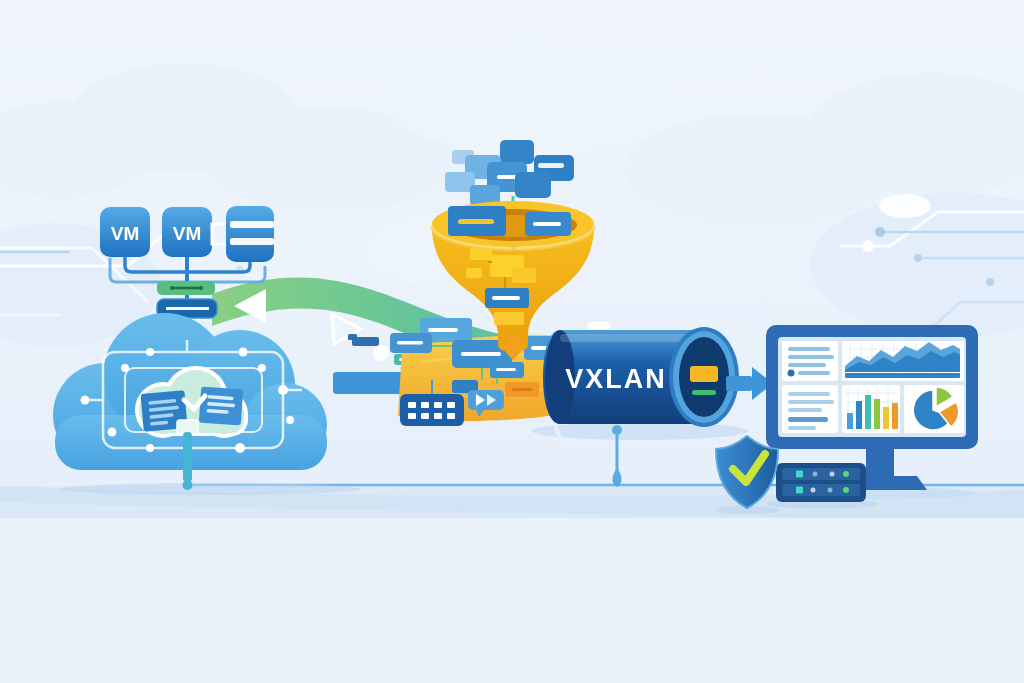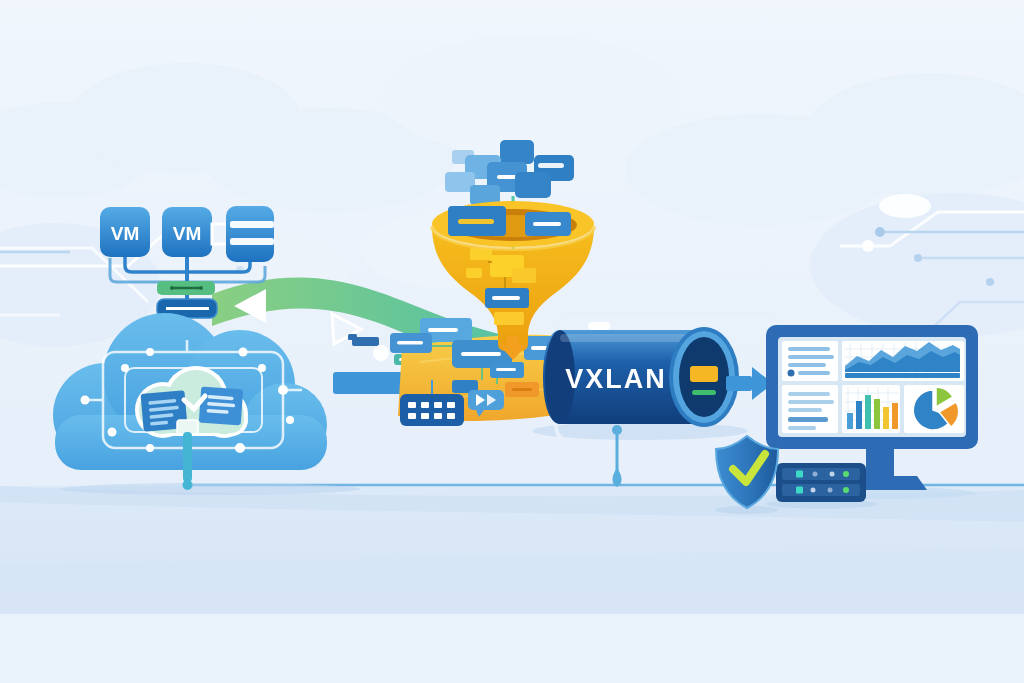--- a/index.html
+++ b/index.html
@@ -1,17 +1,17 @@
 <!DOCTYPE html>
 <html><head>
 <meta charset="utf-8">
 <style>
   html,body{margin:0;padding:0;background:#e9f1fa;}
   .stage{
-    position:relative;width:1024px;height:614px;overflow:hidden;
+    position:relative;width:1024px;height:518px;overflow:hidden;
     font-family:"Liberation Sans",sans-serif;
   }
   .stage svg{position:absolute;inset:0;display:block;}
   text{font-family:"Liberation Sans",sans-serif;}
   .vm-label{font-size:19px;font-weight:bold;fill:#ffffff;}
   .tunnel-label{font-size:27px;font-weight:bold;fill:#ffffff;letter-spacing:2px;}
 </style>
 </head>
 <body>
 

